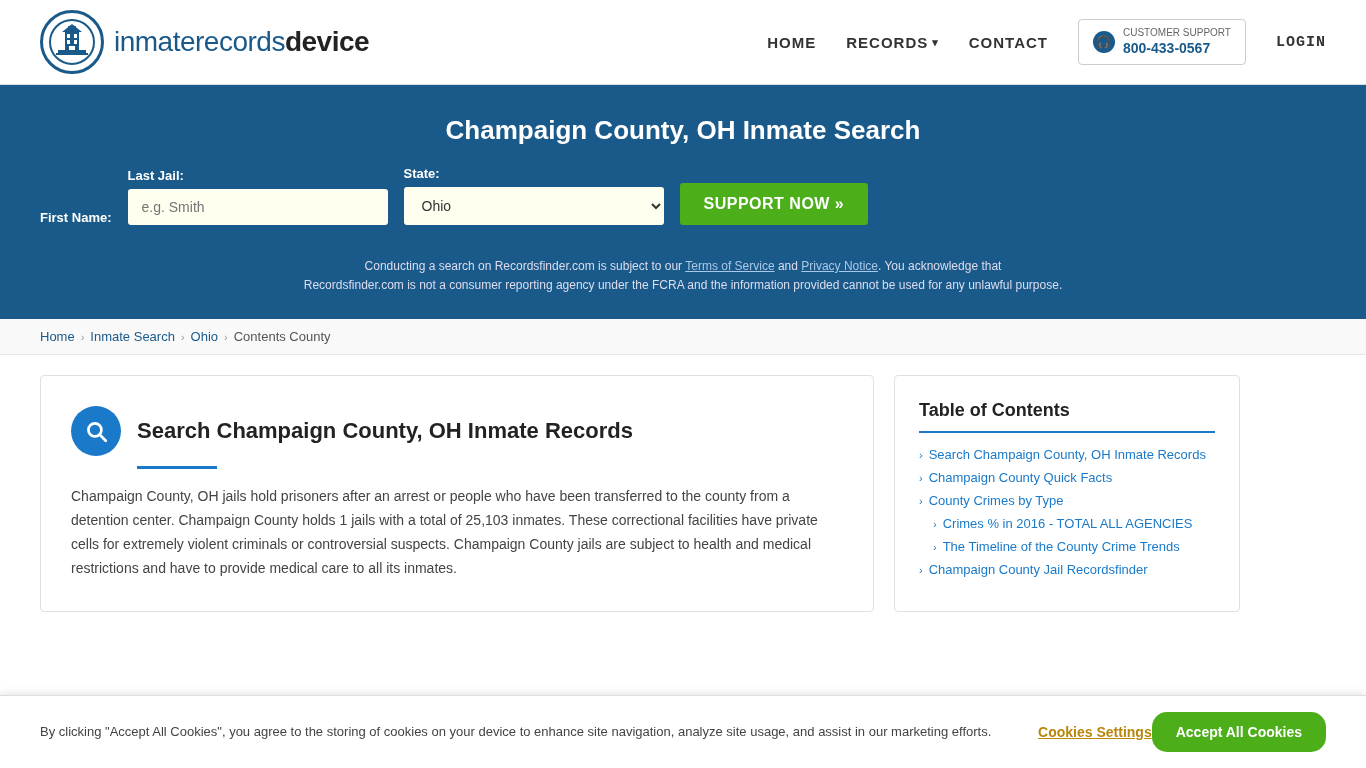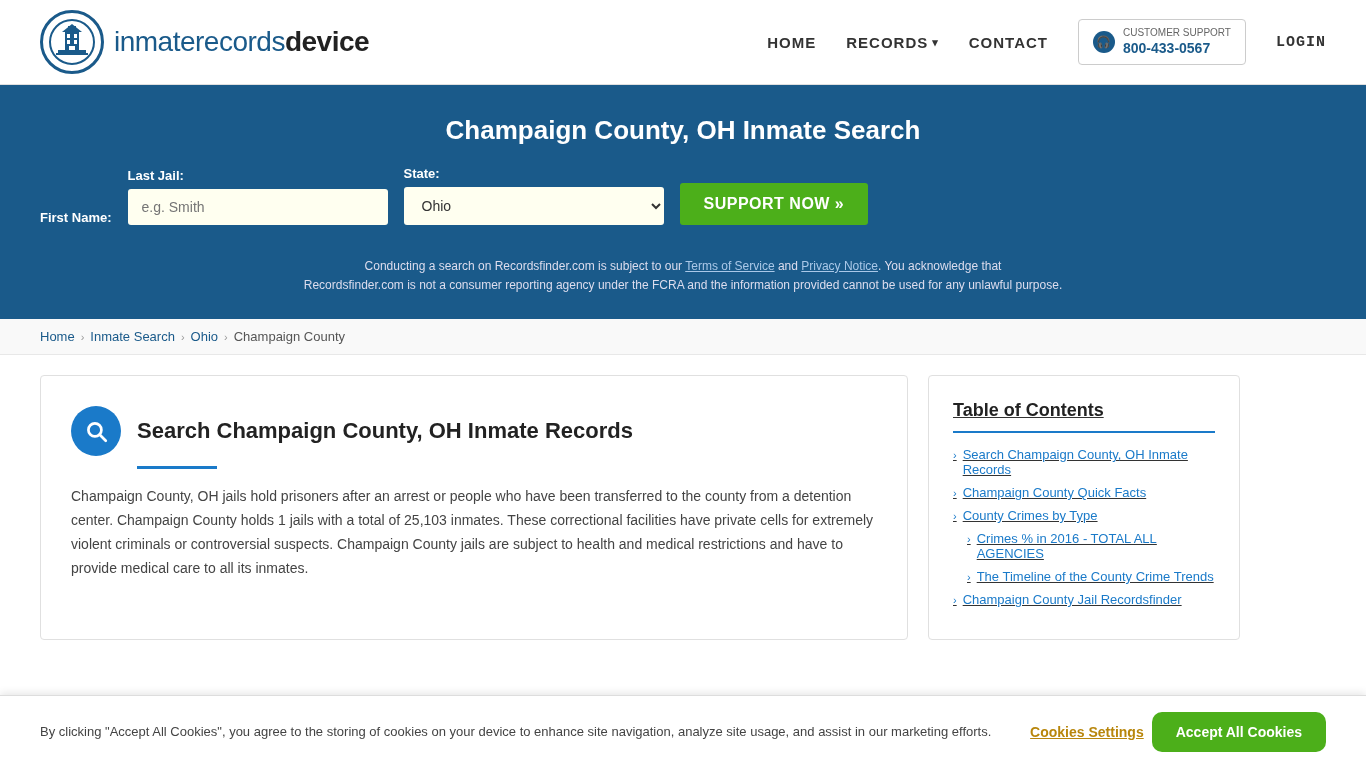--- a/index.html
+++ b/index.html
@@ -176,26 +176,25 @@
       max-width: 1280px;
     }
     .content-left {
       flex: 1;
       border: 1px solid #e0e0e0;
       border-radius: 4px;
       padding: 30px;
       margin-right: 20px;
     }
     .content-right {
-      width: 312px;
+      width: 346px;
       border: 1px solid #e0e0e0;
       border-radius: 4px;
       padding: 24px;
       flex-shrink: 0;
-      text-decoration: underline;
     }
 
     
     .section-title-row {
       display: flex;
       align-items: center;
       gap: 16px;
       margin-bottom: 10px;
     }
     .section-icon {
@@ -267,35 +266,35 @@
       border-top: 1px solid #ddd;
       padding: 16px 40px;
       display: flex;
       align-items: center;
       justify-content: space-between;
       gap: 20px;
       z-index: 1000;
       box-shadow: 0 -2px 8px rgba(0,0,0,0.1);
     }
     .cookie-text { font-size: 13px; color: #444; line-height: 1.5; flex: 1; }
-    .cookie-actions { display: flex; align-items: center; gap: 8px; flex-shrink: 0; }
+    .cookie-actions { display: flex; align-items: center; gap: 0; flex-shrink: 0; }
     .cookie-settings-btn {
       background: none;
       border: none;
       color: #b8860b;
       font-size: 14px;
       font-weight: 600;
       cursor: pointer;
       text-decoration: underline;
     }
     .accept-all-btn {
       background: #4caf1a;
       color: #fff;
       border: none;
-      border-radius: 10px;
+      border-radius: 15px;
       padding: 12px 24px;
       font-size: 14px;
       font-weight: 700;
       cursor: pointer;
     }
   </style>
 </head>
 <body>
 
 <header class="header">
@@ -368,21 +367,21 @@
   </div>
 </section>
 
 <div class="breadcrumb">
   <a href="#">Home</a>
   <span class="sep">›</span>
   <a href="#">Inmate Search</a>
   <span class="sep">›</span>
   <a href="#">Ohio</a>
   <span class="sep">›</span>
-  <span>Champaign County</span>
+  <span>Contents County</span>
 </div>
 
 <div class="main-content">
 
   <div class="content-left">
     <div class="section-title-row">
       <div class="section-icon">
         <svg viewBox="0 0 24 24" xmlns="http://www.w3.org/2000/svg">
           <circle cx="11" cy="11" r="6" stroke="#fff" stroke-width="2.5" fill="none"></circle>
           <line x1="15.5" y1="15.5" x2="21" y2="21" stroke="#fff" stroke-width="2.5" stroke-linecap="round"></line>

